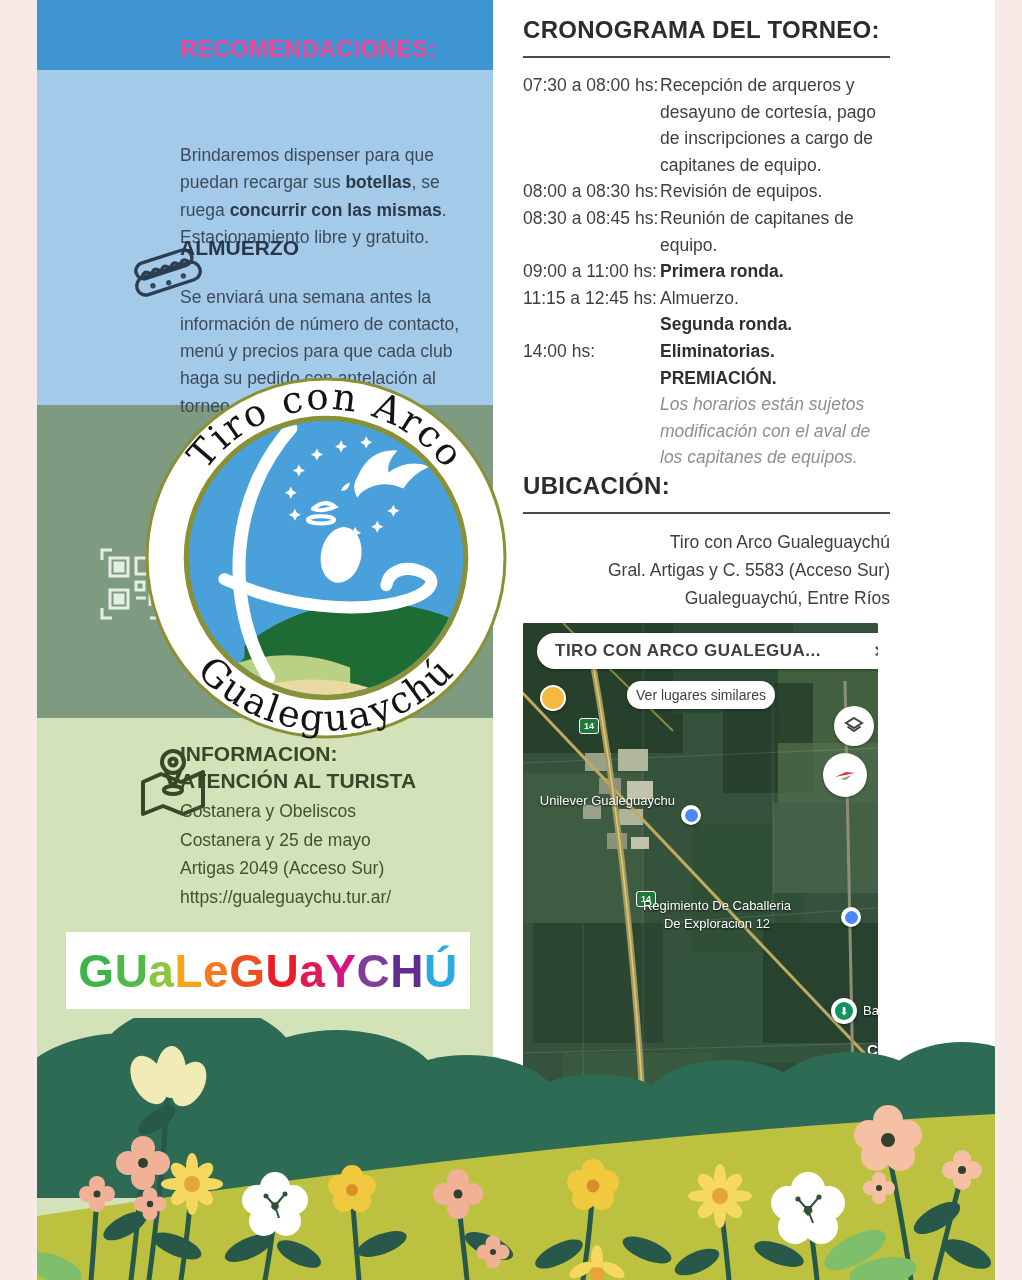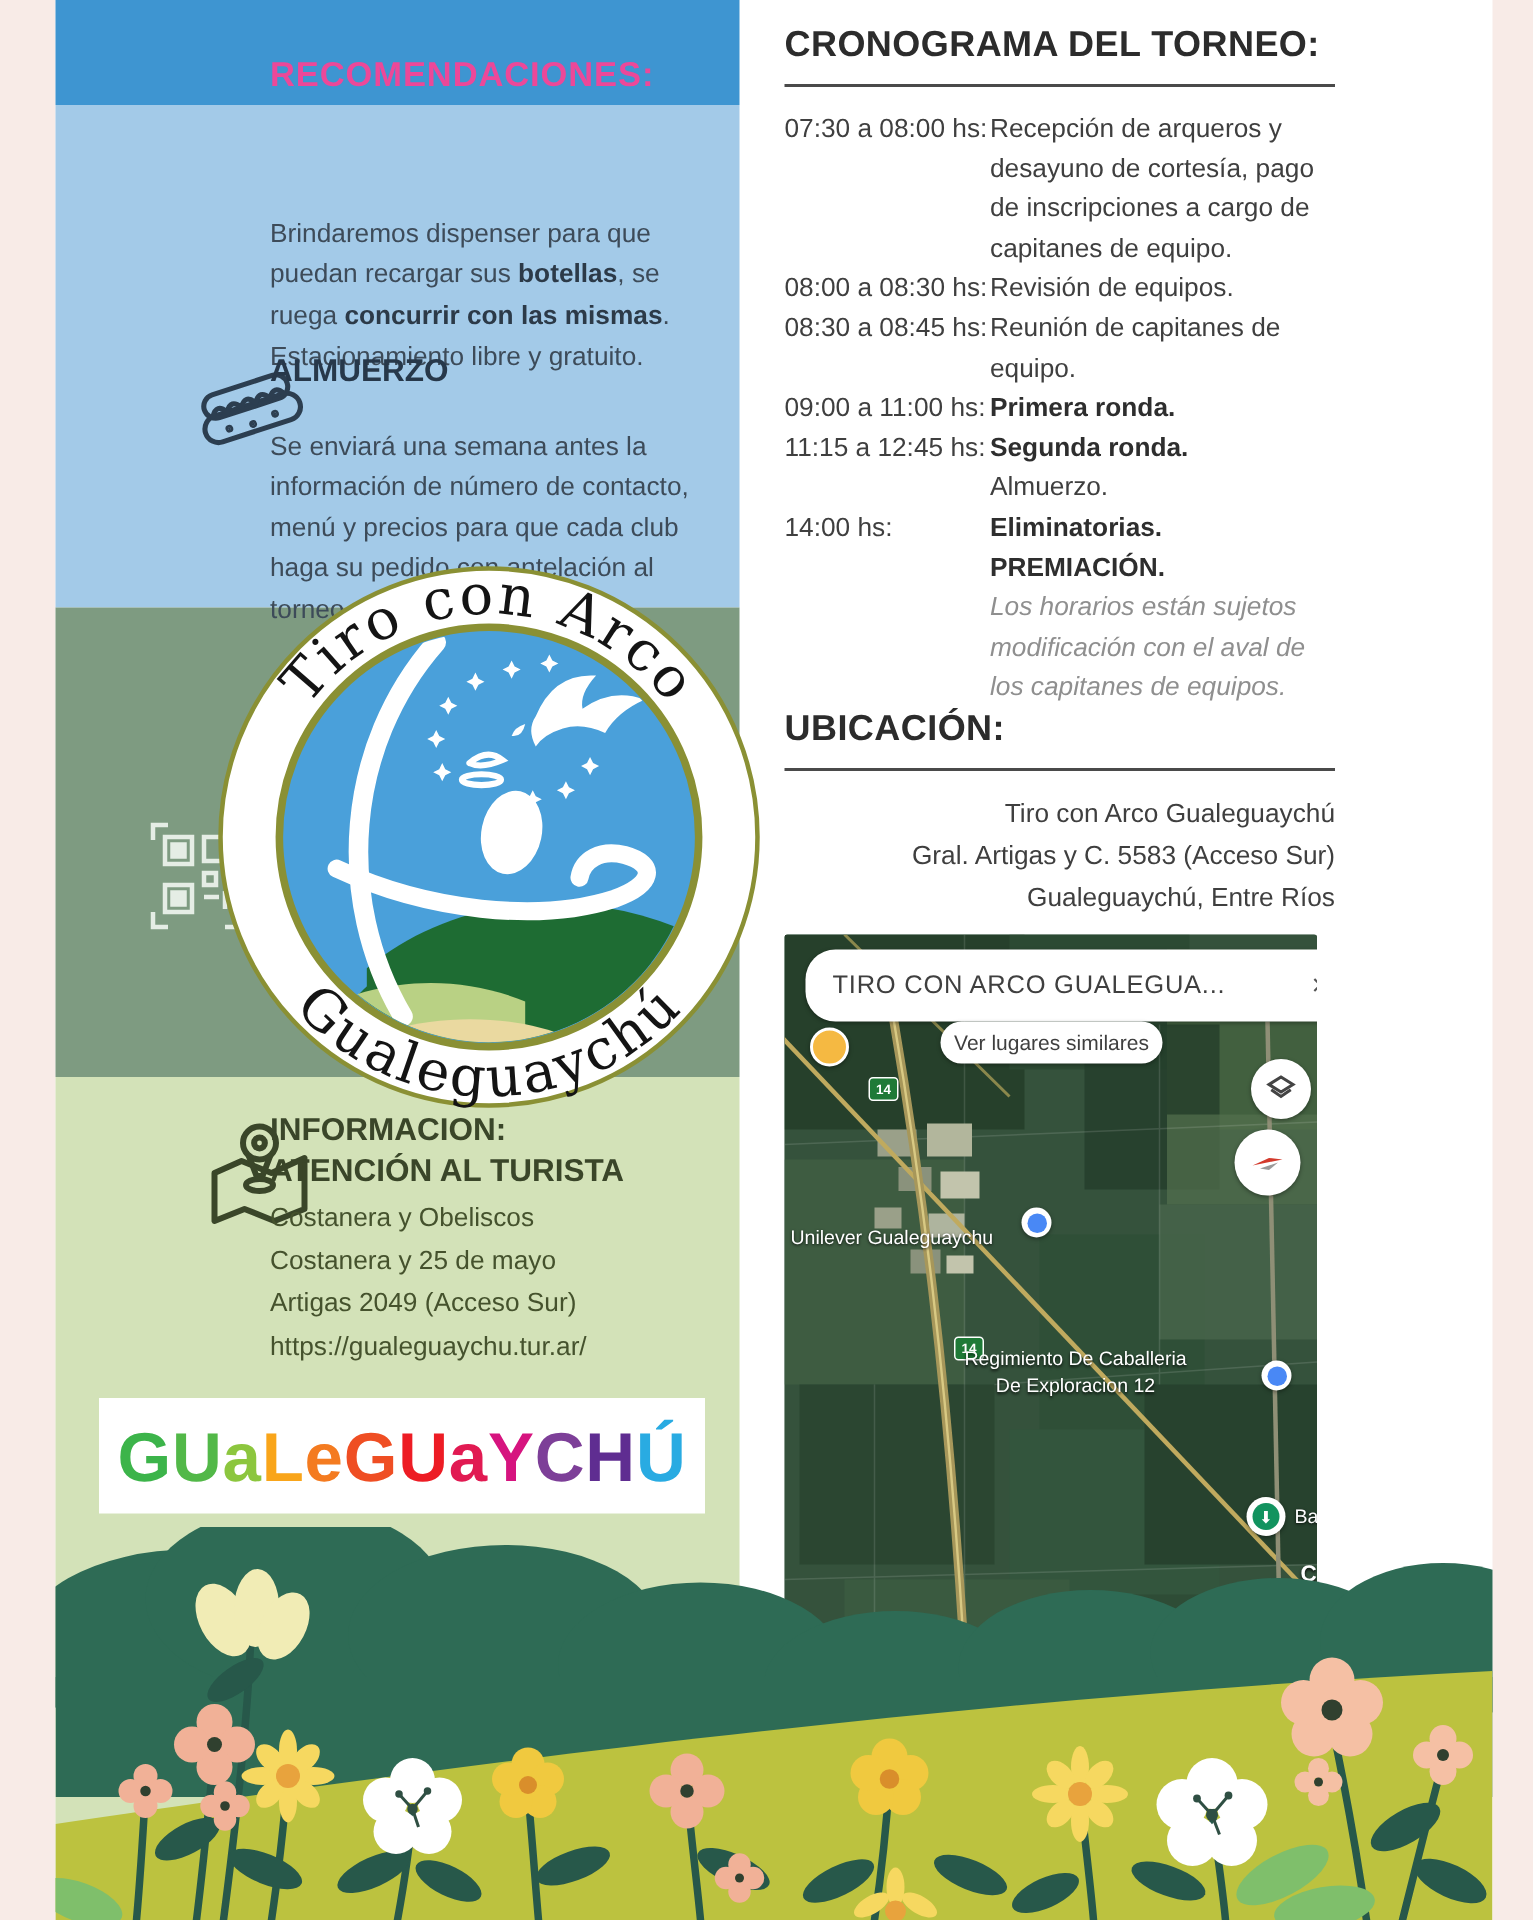--- a/index.html
+++ b/index.html
@@ -56,21 +56,21 @@
   .ubi{position:absolute;left:523px;top:472px;width:367px;z-index:2;}
   .ubi-lines{font-size:17.5px;line-height:1.6;color:#3f3f3f;text-align:right;}
   .ubi-lines .line{display:block;}
 
   
   .map{position:absolute;left:523px;top:623px;width:355px;height:559px;overflow:hidden;
        background:#35523c;z-index:10;border-radius:2px;}
   .map-label{position:absolute;color:#fff;text-shadow:0 1px 2px rgba(0,0,0,.85);font-size:13px;}
   .pill{position:absolute;background:#fff;border-radius:20px;display:flex;align-items:center;
         box-shadow:0 1px 3px rgba(0,0,0,.35);}
-  .search-pill{left:14px;top:10px;width:331px;height:48px;padding:0 14px 0 18px;}
+  .search-pill{left:14px;top:10px;width:331px;height:36px;padding:0 14px 0 18px;font-weight:bold;}
   .search-pill .txt{flex:1;font-size:17px;color:#3f3f3f;letter-spacing:.5px;white-space:nowrap;overflow:hidden;}
   .search-pill .x{font-size:20px;color:#555;margin-left:8px;cursor:pointer;}
   .similar-pill{left:104px;top:58px;width:148px;height:28px;justify-content:center;}
   .similar-pill .txt{font-size:14px;color:#3f3f3f;}
   .round-btn{position:absolute;background:#fff;border-radius:50%;display:flex;align-items:center;
              justify-content:center;box-shadow:0 1px 3px rgba(0,0,0,.4);}
   .locate-btn{position:absolute;left:296px;top:502px;width:56px;height:54px;background:#fff;
               border-radius:16px;display:flex;align-items:center;justify-content:center;
               box-shadow:0 1px 3px rgba(0,0,0,.4);}
   .sv-thumb{position:absolute;left:8px;top:508px;width:78px;height:46px;border:3px solid #fff;
@@ -243,22 +243,22 @@
         </div>
         <div class="sched-row">
           <div class="sched-time">09:00 a 11:00 hs:</div>
           <div class="sched-desc">
             <span class="line b">Primera ronda.</span>
           </div>
         </div>
         <div class="sched-row">
           <div class="sched-time">11:15 a 12:45 hs:</div>
           <div class="sched-desc">
+            <span class="line">Almuerzo.</span>
             <span class="line b">Segunda ronda.</span>
-            <span class="line">Almuerzo.</span>
           </div>
         </div>
         <div class="sched-row">
           <div class="sched-time">14:00 hs:</div>
           <div class="sched-desc">
             <span class="line b">Eliminatorias.</span>
             <span class="line b">PREMIACIÓN.</span>
             <span class="line i">Los horarios están sujetos modificación con el aval de los capitanes de equipos.</span>
           </div>
         </div>
@@ -340,21 +340,21 @@
     </div>
     
     <div class="round-btn" style="left:300px;top:130px;width:44px;height:44px;">
       <svg width="26" height="26" viewBox="0 0 26 26">
         <path d="M3 15 L14 10 L23 11 Z" fill="#d33a2c"></path>
         <path d="M8 17 L20 13 L14 18 Z" fill="#9a9a9a"></path>
       </svg>
     </div>
 
     
-    <div class="map-label" style="left:4px;top:194px;width:148px;">Unilever Gualeguaychu</div>
+    <div class="map-label" style="left:4px;top:170px;width:148px;text-align:right;">Unilever Gualeguaychu</div>
     <div class="round-btn" style="left:158px;top:182px;width:20px;height:20px;">
       <div style="width:13px;height:13px;border-radius:50%;background:#4988f5;"></div>
     </div>
 
     
     <div style="position:absolute;left:56px;top:95px;width:18px;height:14px;background:#1f7a37;border:1px solid #fff;
                 border-radius:3px;color:#fff;font-size:9px;font-weight:bold;text-align:center;line-height:14px;">14</div>
     <div style="position:absolute;left:113px;top:268px;width:18px;height:14px;background:#1f7a37;border:1px solid #fff;
                 border-radius:3px;color:#fff;font-size:9px;font-weight:bold;text-align:center;line-height:14px;">14</div>
 

